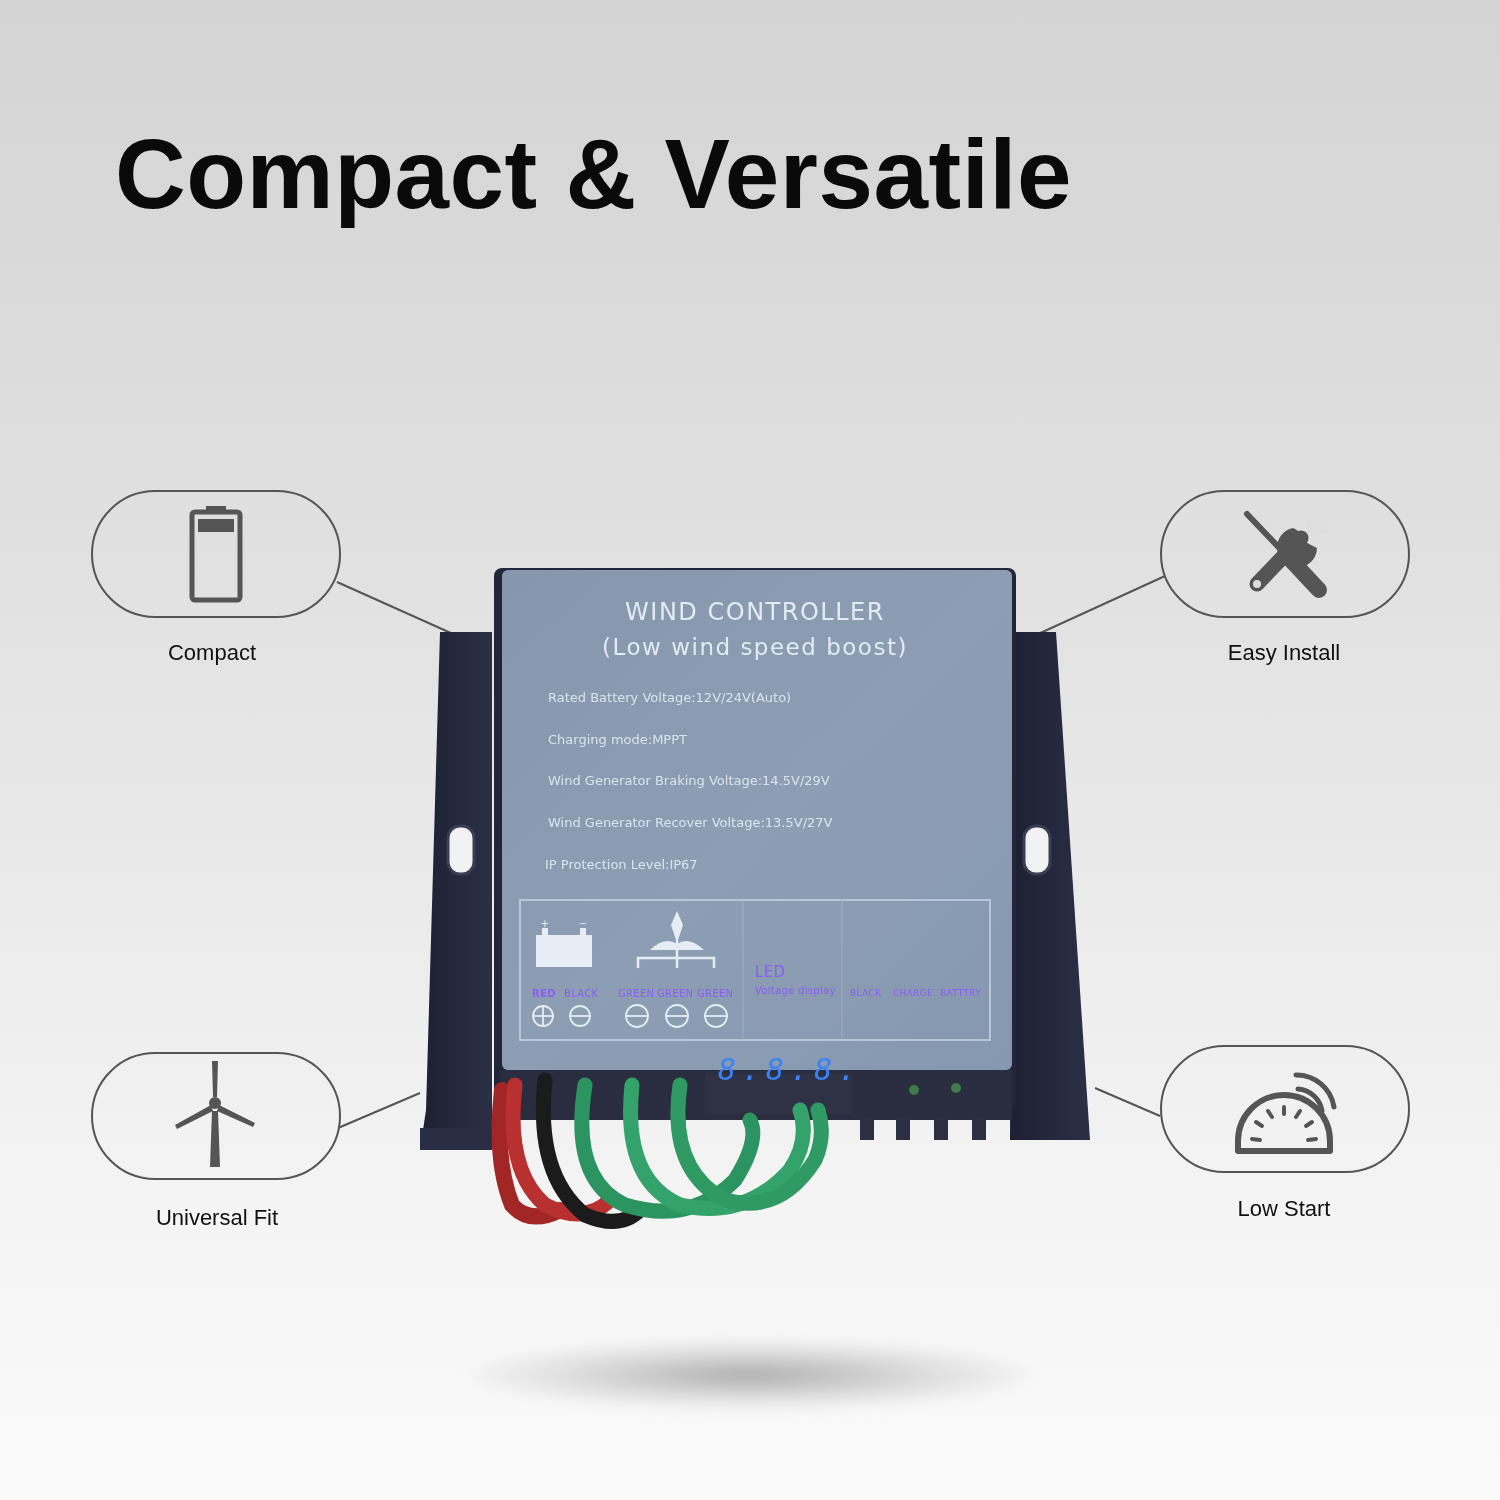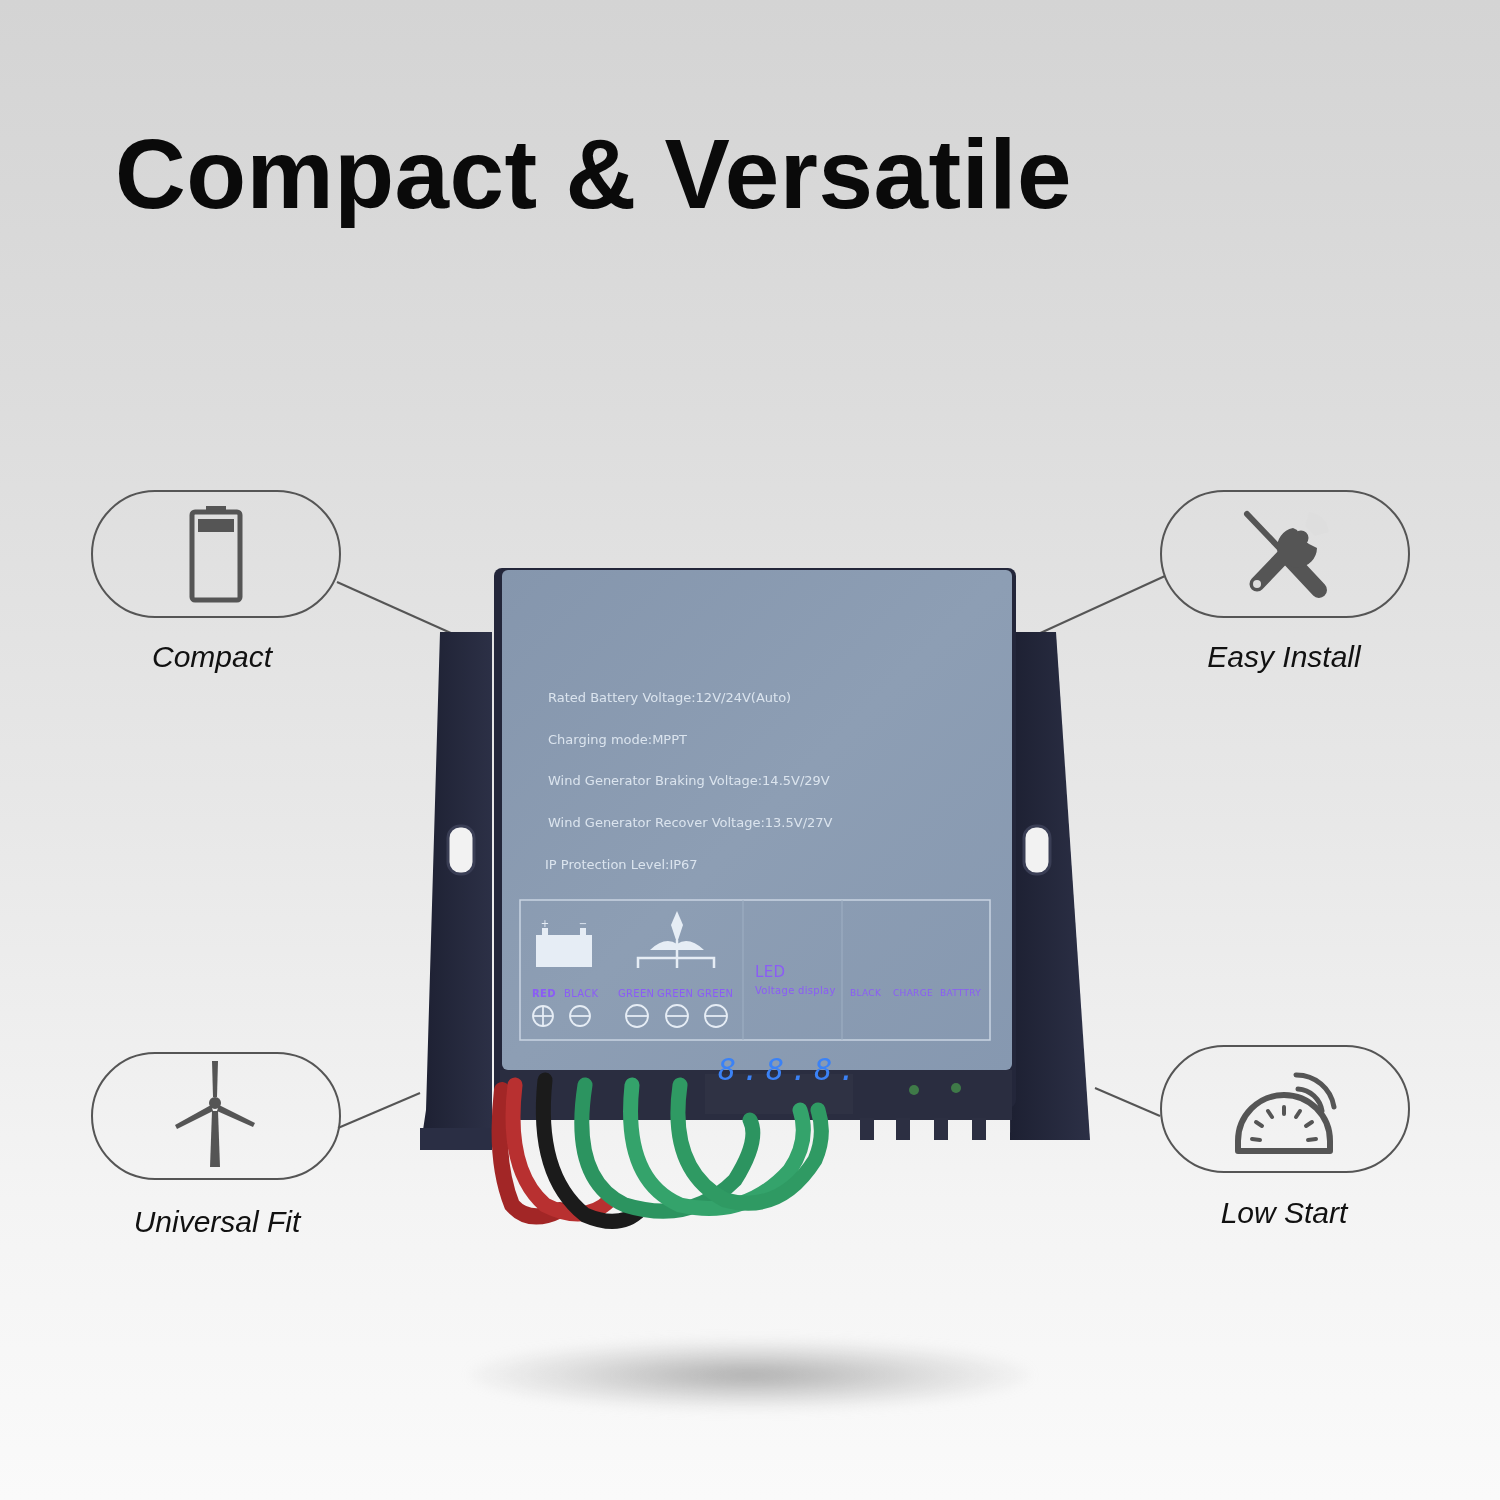--- a/index.html
+++ b/index.html
@@ -14,22 +14,22 @@
     font-family: "Liberation Sans", sans-serif; font-weight: 700; font-size: 98px;
     color: #0a0a0a; letter-spacing: 0.5px;
   }
   .feature { position: absolute; }
   .pill {
     position: absolute; width: 250px; height: 128px; border: 2px solid #555;
     border-radius: 64px; background: transparent;
   }
   .pill svg { position: absolute; left: 50%; top: 50%; transform: translate(-50%, -50%); }
   .feature-label {
-    position: absolute; width: 300px; text-align: center; font-size: 30px;
-    color: #111; font-family: "Liberation Sans", sans-serif; font-style: italic;
+    position: absolute; width: 300px; text-align: center; font-size: 22px;
+    color: #111; font-family: "Liberation Sans", sans-serif;
   }
   .connector { position: absolute; left: 0; top: 0; width: 1500px; height: 1500px; pointer-events: none; }
 
   
   .device { position: absolute; left: 0; top: 0; width: 1500px; height: 1500px; }
   .panel-text { position: absolute; color: #e3ebf4; font-family: "DejaVu Sans", sans-serif; }
   .panel-title { left: 500px; width: 510px; text-align: center; font-size: 24px; letter-spacing: 1.5px; }
   .spec { left: 548px; font-size: 13px; color: #dbe4ee; }
   .small-label { position: absolute; font-size: 10px; color: #8b5cf6; font-family: "DejaVu Sans", sans-serif; letter-spacing: 0.3px; }
   .shadow {
@@ -183,20 +183,22 @@
     <g fill="none" stroke-linecap="round">
       <path d="M502 1090 Q494 1160 512 1205 Q530 1225 560 1210" stroke="#a22626" stroke-width="16"></path>
       <path d="M515 1085 Q505 1170 545 1205 Q585 1225 610 1200" stroke="#b83030" stroke-width="15"></path>
       <path d="M545 1080 Q535 1175 585 1215 Q620 1230 640 1210" stroke="#1b1b1b" stroke-width="15"></path>
       <path d="M585 1085 Q570 1180 625 1205 Q690 1225 735 1180 Q760 1140 750 1120" stroke="#2c9460" stroke-width="15"></path>
       <path d="M632 1085 Q622 1180 680 1205 Q745 1220 790 1170 Q810 1140 800 1110" stroke="#34a36b" stroke-width="15"></path>
       <path d="M680 1085 Q668 1170 725 1200 Q780 1215 815 1160 Q826 1135 818 1110" stroke="#2f9a63" stroke-width="15"></path>
     </g>
   </svg>
 
+  <div class="panel-text panel-title" style="top:598px;">WIND CONTROLLER</div>
+  <div class="panel-text panel-title" style="top:634px; font-size:23px;">(Low wind speed  boost)</div>
 
   <div class="panel-text spec" style="top:690px;">Rated Battery Voltage:12V/24V(Auto)</div>
   <div class="panel-text spec" style="top:732px;">Charging mode:MPPT</div>
   <div class="panel-text spec" style="top:773px;">Wind Generator Braking Voltage:14.5V/29V</div>
   <div class="panel-text spec" style="top:815px;">Wind Generator Recover Voltage:13.5V/27V</div>
   <div class="panel-text spec" style="top:857px; left:545px;">IP Protection Level:IP67</div>
 
   <div class="small-label" style="left:532px; top:988px;font-weight:bold;">RED</div>
   <div class="small-label" style="left:564px; top:988px;">BLACK</div>
   <div class="small-label" style="left:618px; top:988px;">GREEN</div>

